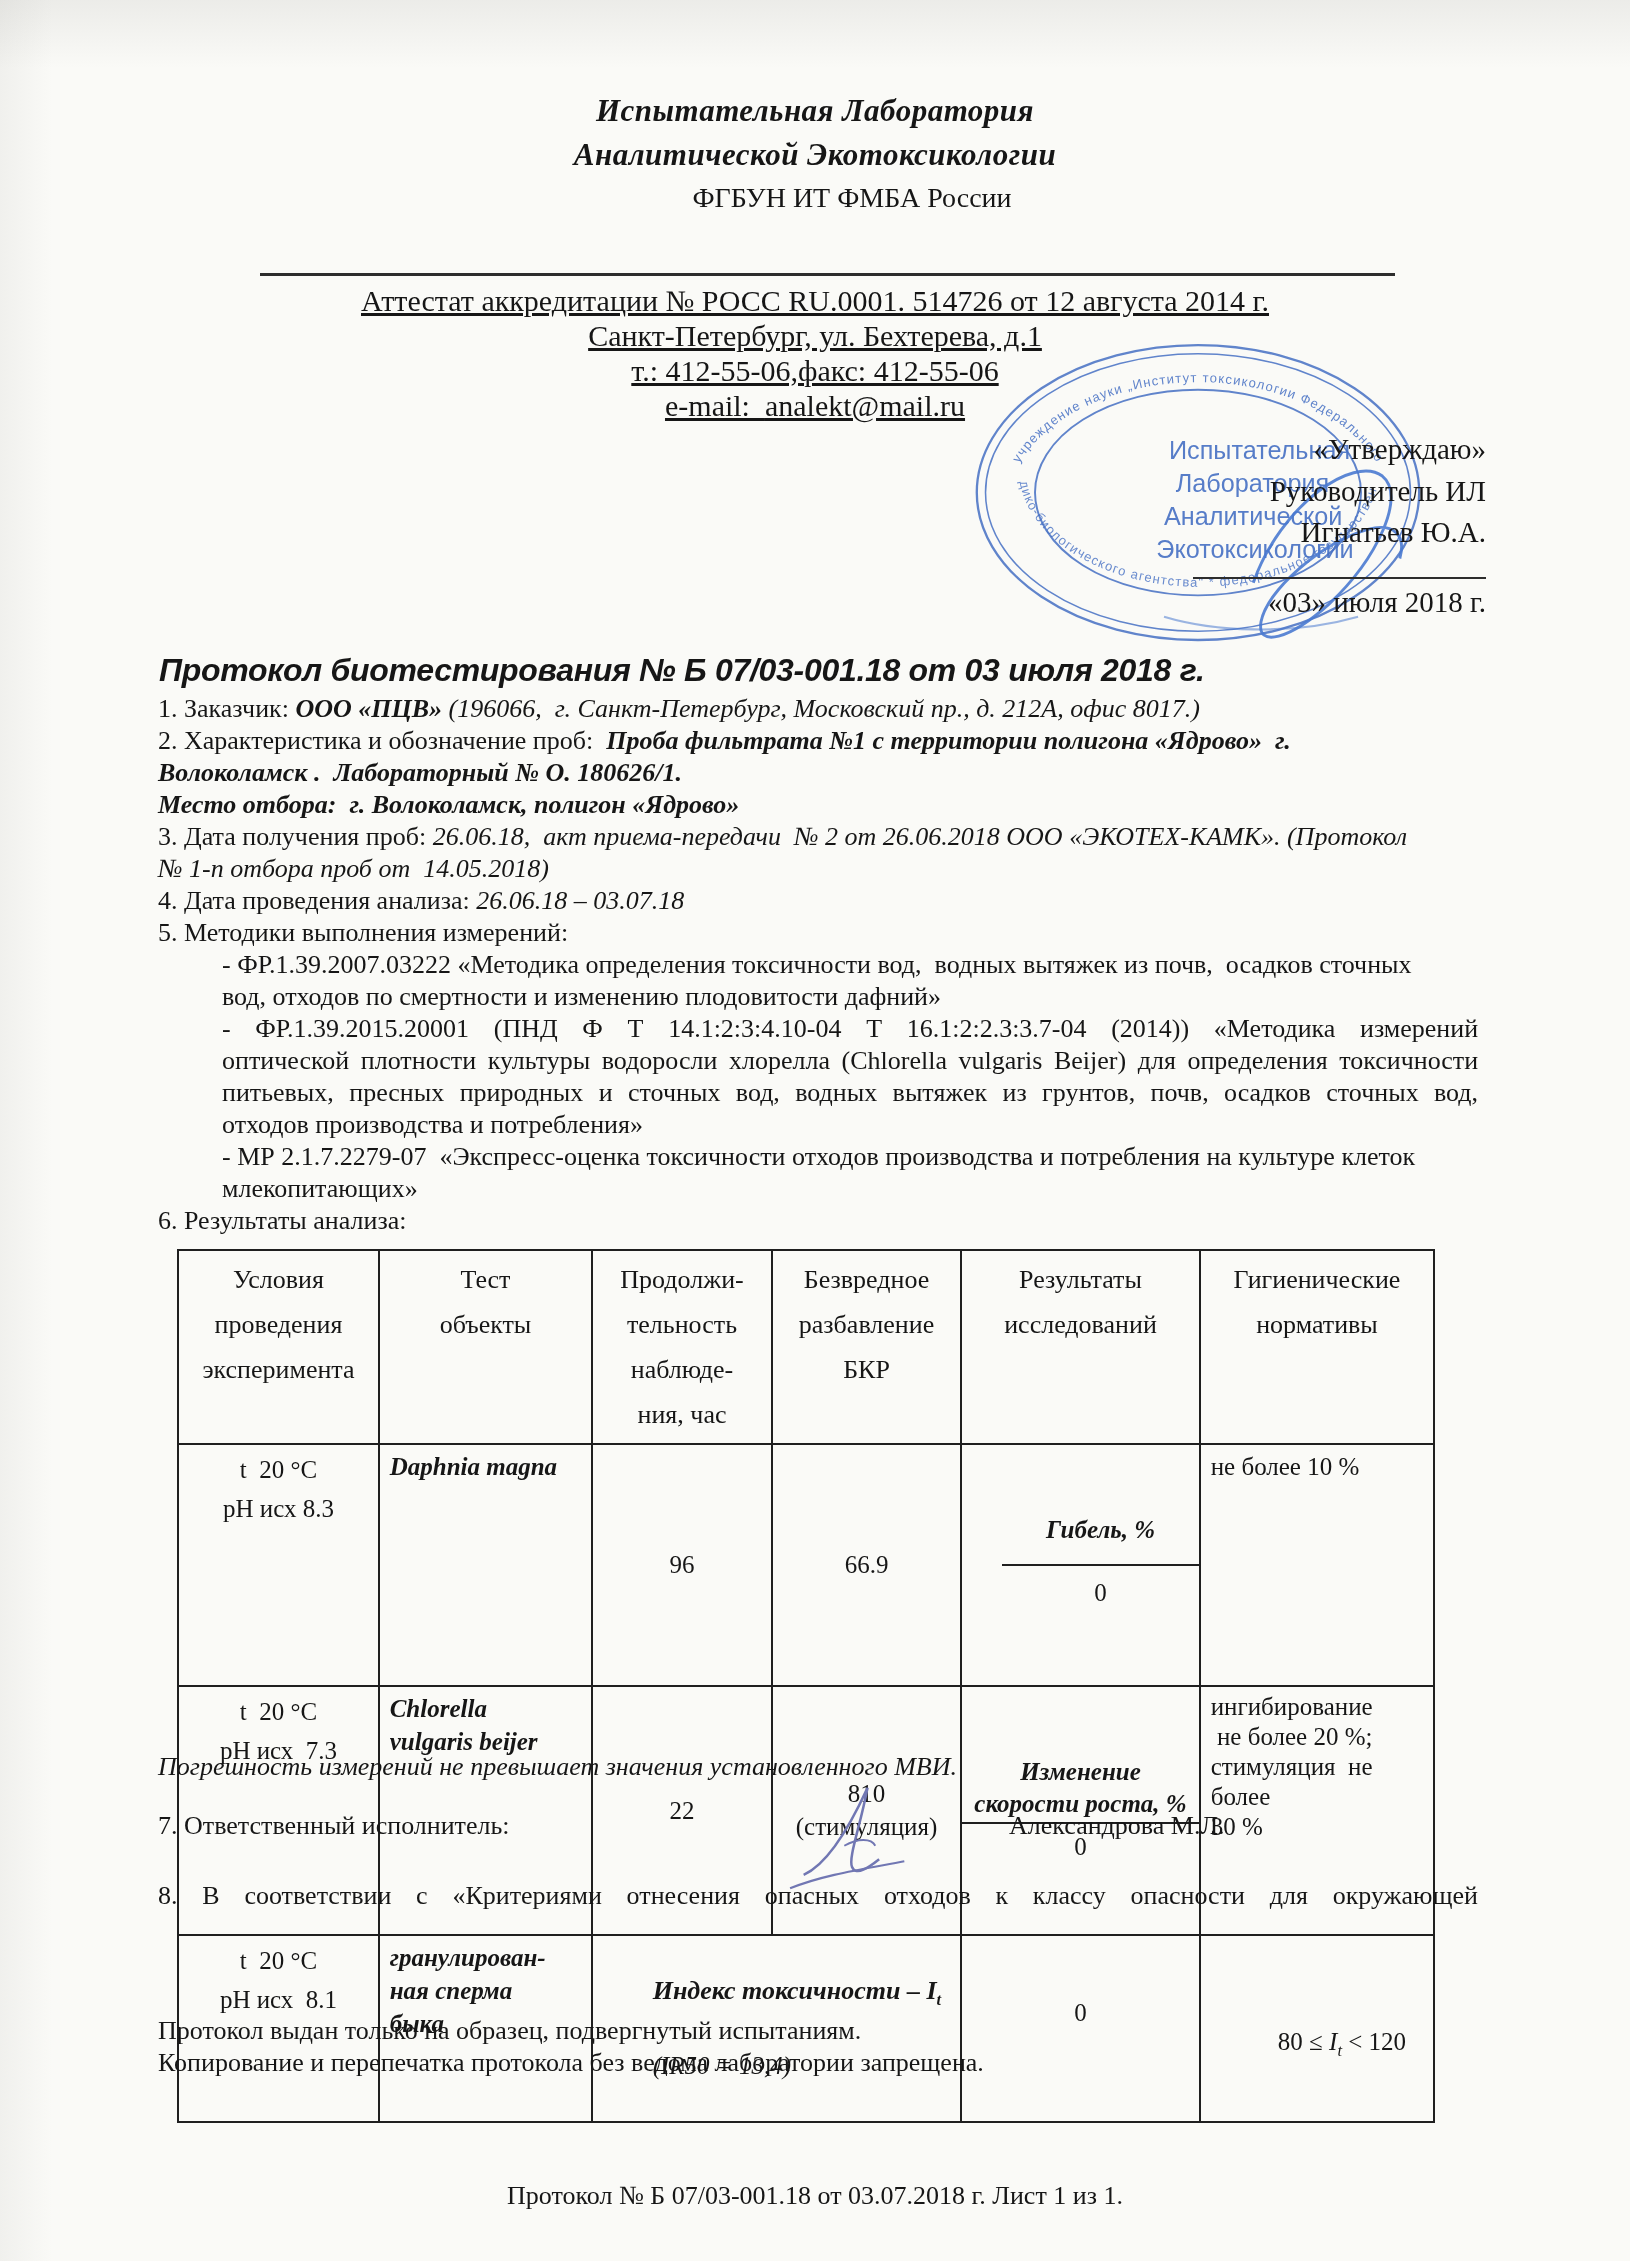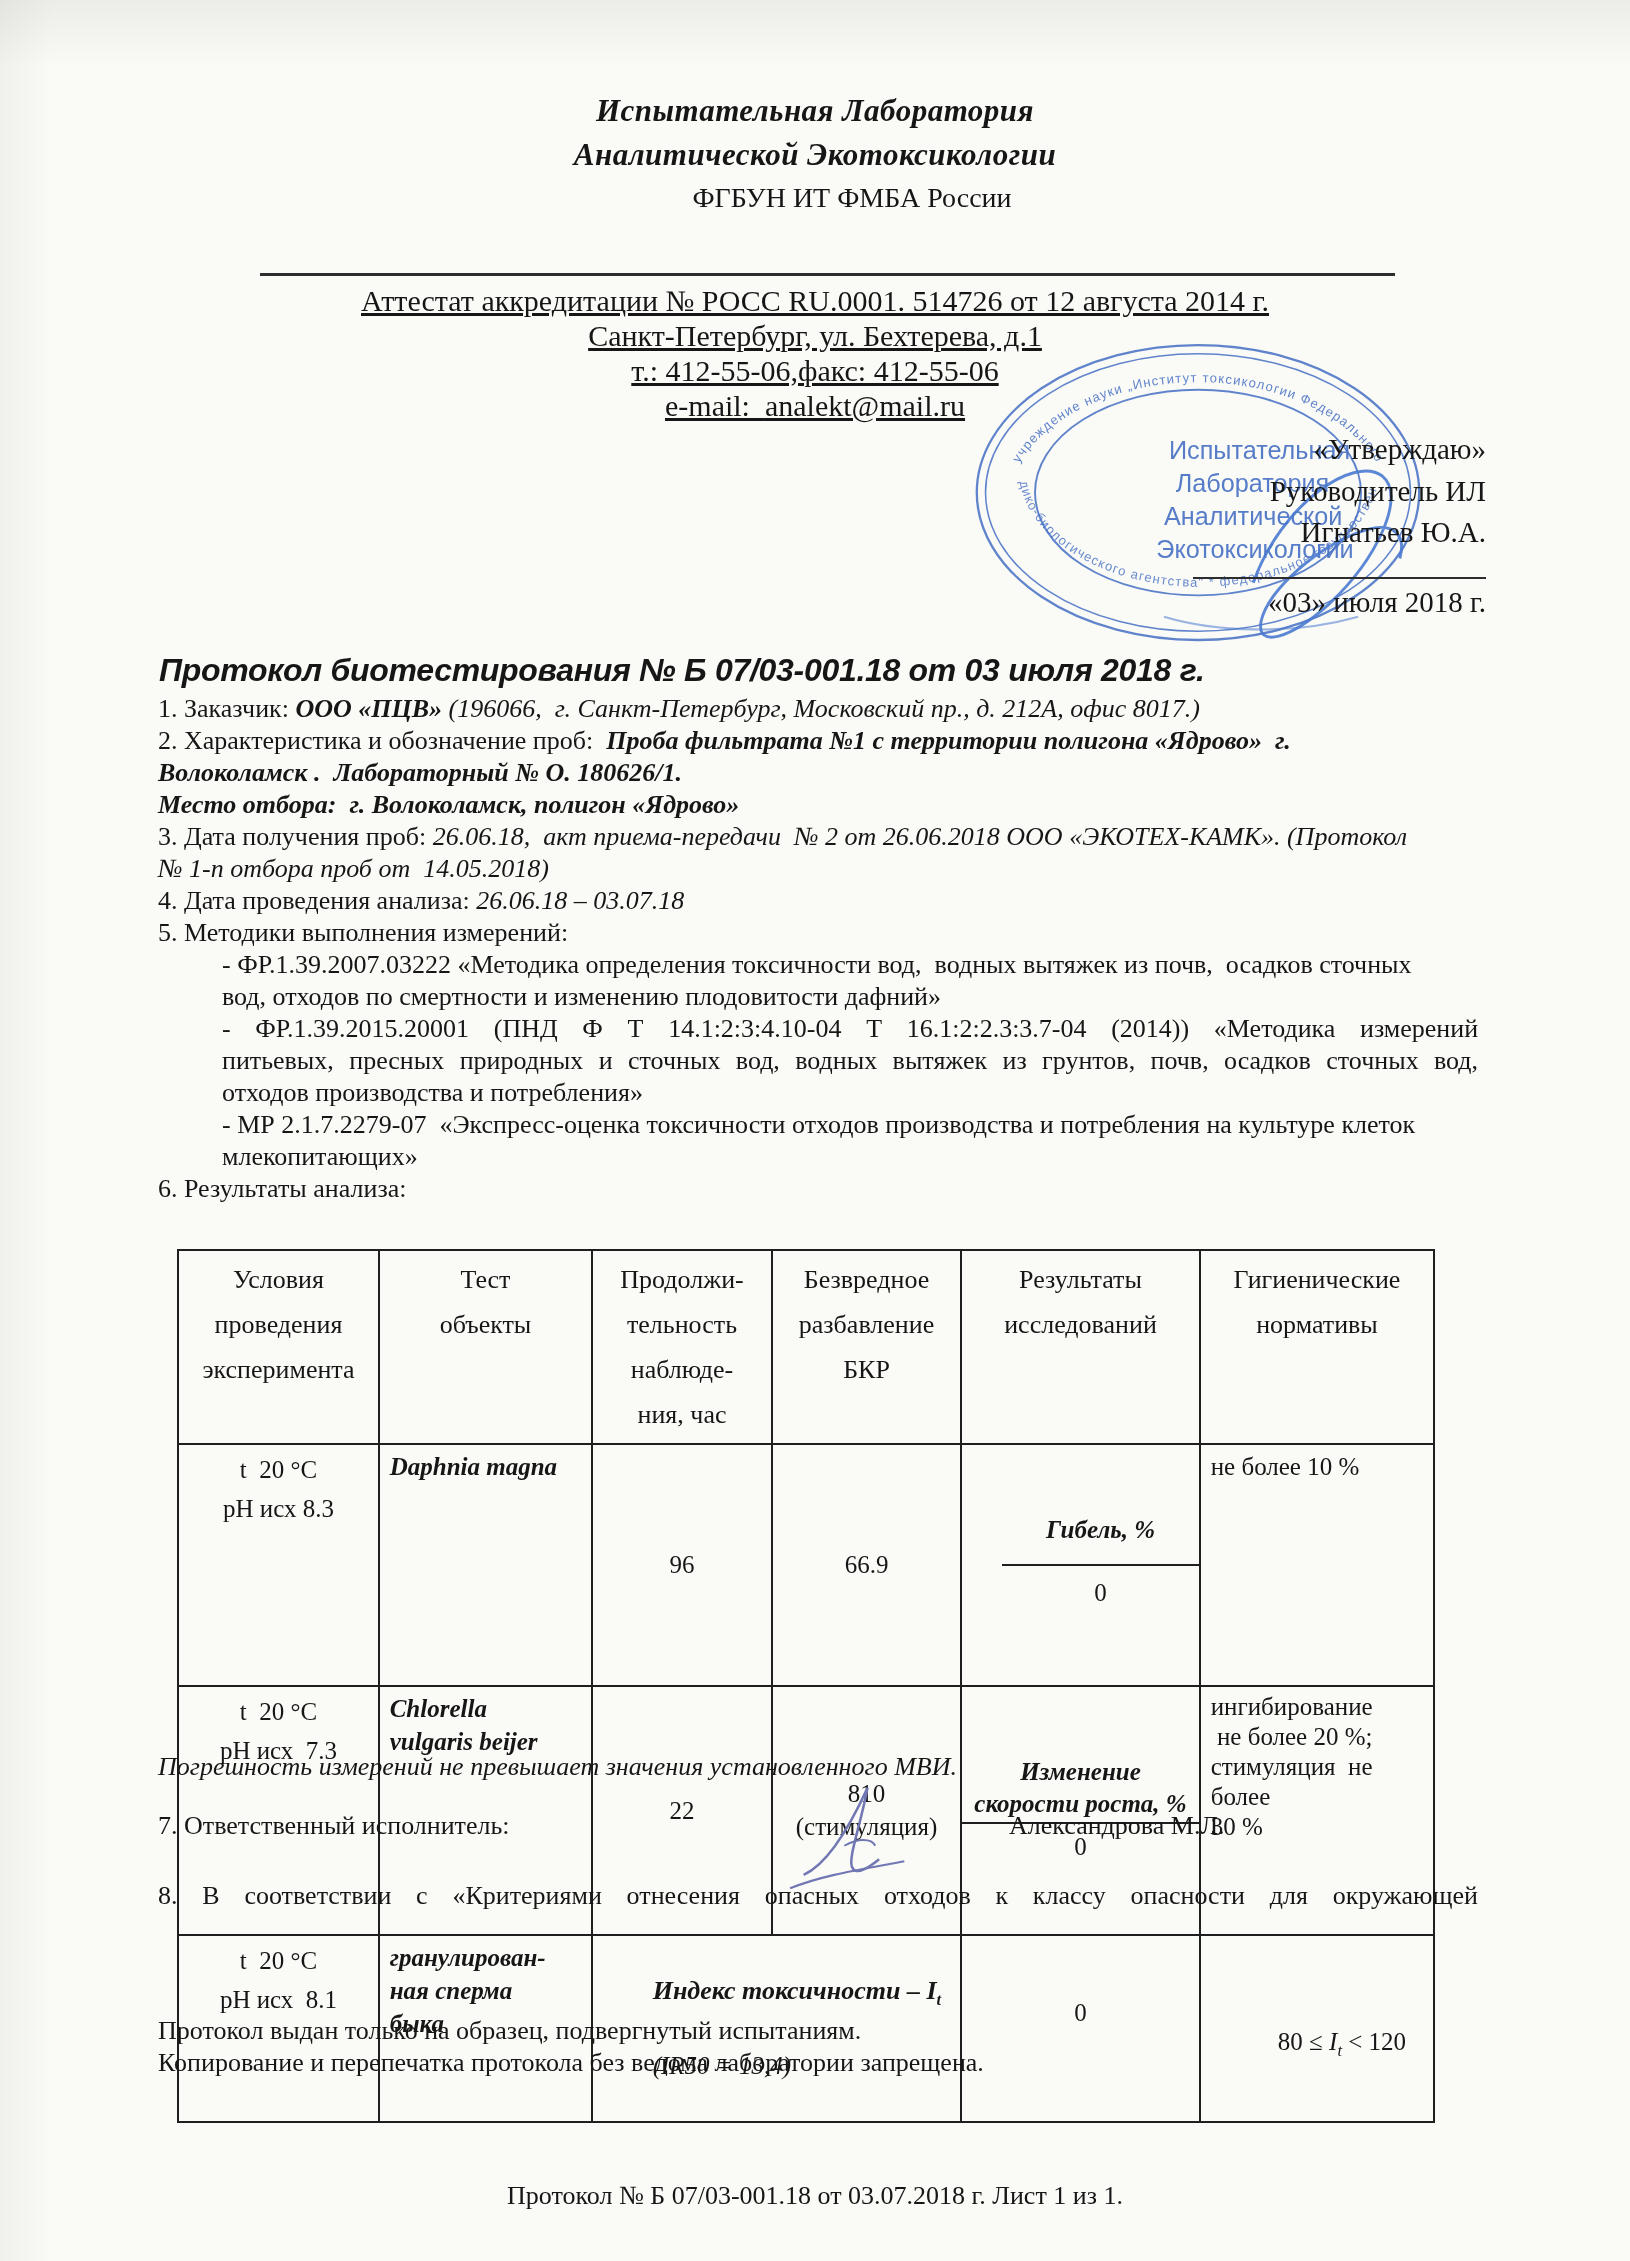--- a/index.html
+++ b/index.html
@@ -99,20 +99,21 @@
     <div class="ln"><span>2. Характеристика и обозначение проб:  </span><span class="bi">Проба фильтрата №1 с территории полигона «Ядрово»  г.</span></div>
     <div class="ln bi">Волоколамск .  Лабораторный № О. 180626/1.</div>
     <div class="ln bi">Место отбора:  г. Волоколамск, полигон «Ядрово»</div>
     <div class="ln"><span>3. Дата получения проб: </span><span class="i">26.06.18,  акт приема-передачи  № 2 от 26.06.2018 ООО «ЭКОТЕХ-КАМК». (Протокол</span></div>
     <div class="ln i">№ 1-п отбора проб от  14.05.2018)</div>
     <div class="ln"><span>4. Дата проведения анализа: </span><span class="i">26.06.18 – 03.07.18</span></div>
     <div class="ln">5. Методики выполнения измерений:</div>
     <div class="ln meth">- ФР.1.39.2007.03222 «Методика определения токсичности вод,  водных вытяжек из почв,  осадков сточных</div>
     <div class="ln meth">вод, отходов по смертности и изменению плодовитости дафний»</div>
     <div class="ln meth just">- ФР.1.39.2015.20001 (ПНД Ф Т 14.1:2:3:4.10-04 Т 16.1:2:2.3:3.7-04 (2014)) «Методика измерений</div>
+    <div class="ln meth just">оптической плотности культуры водоросли хлорелла (Chlorella vulgaris Beijer) для определения токсичности</div>
     <div class="ln meth just">питьевых, пресных природных и сточных вод, водных вытяжек из грунтов, почв, осадков сточных вод,</div>
     <div class="ln meth">отходов производства и потребления»</div>
     <div class="ln meth">- МР 2.1.7.2279-07  «Экспресс-оценка токсичности отходов производства и потребления на культуре клеток</div>
     <div class="ln meth">млекопитающих»</div>
     <div class="ln">6. Результаты анализа:</div>
   </div>
 
   <table class="tbl abs" style="top:1249px;left:177px;">
     <colgroup>
       <col style="width:201px">

